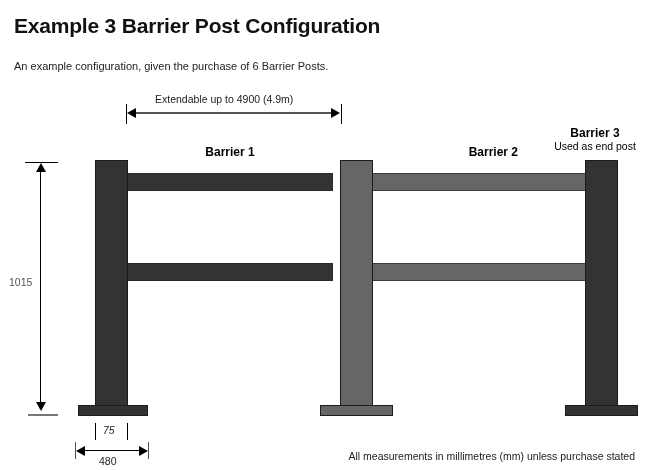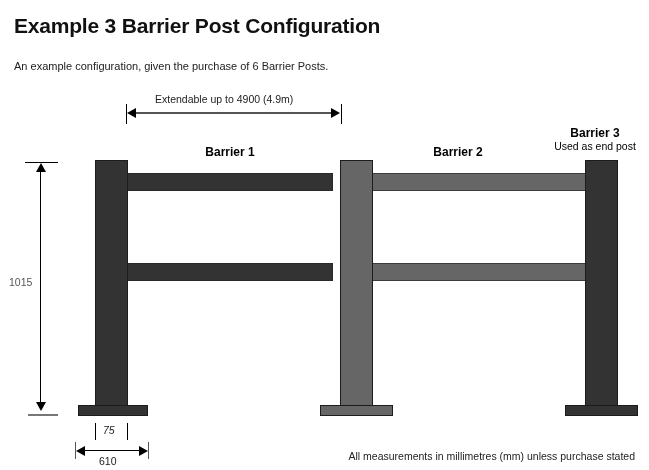--- a/index.html
+++ b/index.html
@@ -144,21 +144,21 @@
 
 <div class="dim-tick-v" style="left:126px; top:104px; height:20px;"></div>
 <div class="dim-tick-v" style="left:341px; top:104px; height:20px;"></div>
 
 <div class="dim-line-h" style="left:130px; top:112px; width:207px;"></div>
 <div class="arrow arrow-left" style="left:127px; top:108px;"></div>
 <div class="arrow arrow-right" style="left:331px; top:108px;"></div>
 
 <div class="barrier-label" style="left:170px; top:145px; width:120px;">Barrier 1</div>
 
-<div class="barrier-label" style="left:398px; top:145px; width:120px;">Barrier 2</div>
+<div class="barrier-label" style="left:398px; top:145px; width:120px;text-align:right;">Barrier 2</div>
 
 <div class="barrier-label" style="left:541px; top:126px; width:108px;">Barrier 3</div>
 <div class="barrier-sublabel" style="left:541px; top:140px; width:108px;">Used as end post</div>
 
 <div class="shape rail-dark" style="left:125px; top:173px; width:208px; height:18px;"></div>
 
 <div class="shape rail-light" style="left:372px; top:173px; width:215px; height:18px;"></div>
 
 <div class="shape rail-dark" style="left:125px; top:263px; width:208px; height:18px;"></div>
 
@@ -189,15 +189,15 @@
 <div class="dim-tick-v" style="left:127px; top:423px; height:17px;"></div>
 <div class="dim-label" style="left:103px; top:424px;font-style:italic;">75</div>
 
 <div class="dim-tick-v grey" style="left:75px; top:442px; height:17px;"></div>
 <div class="dim-tick-v grey" style="left:148px; top:442px; height:17px;"></div>
 
 <div class="dim-line-h black" style="left:79px; top:450px; width:66px;"></div>
 <div class="arrow arrow-left" style="left:76px; top:446px;"></div>
 <div class="arrow arrow-right" style="left:139px; top:446px;"></div>
 
-<div class="dim-label" style="left:99px; top:455px;">610</div>
+<div class="dim-label" style="left:99px; top:455px;">480</div>
 
 <div id="footer-note">All measurements in millimetres (mm) unless purchase stated</div>
 
 </body></html>

